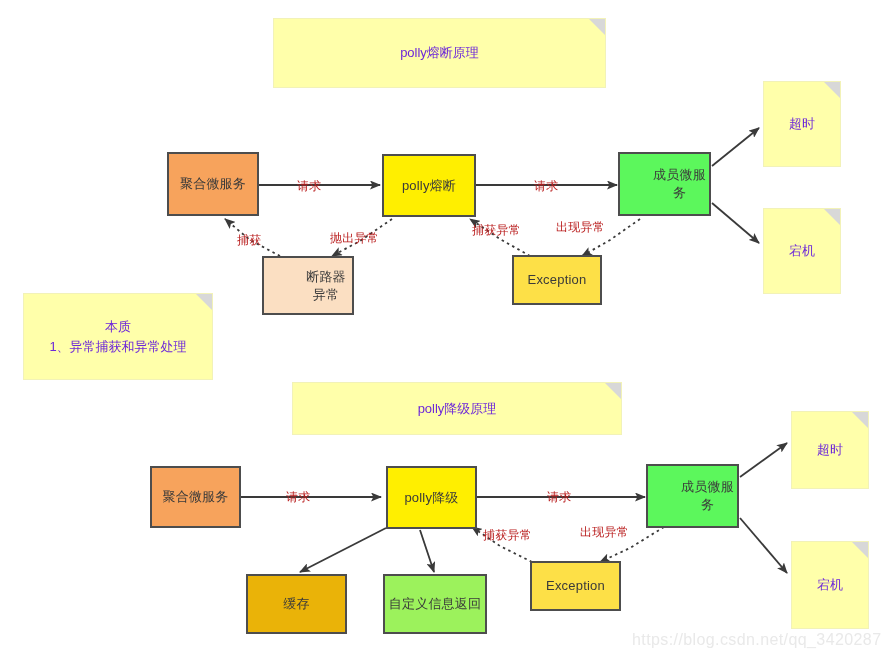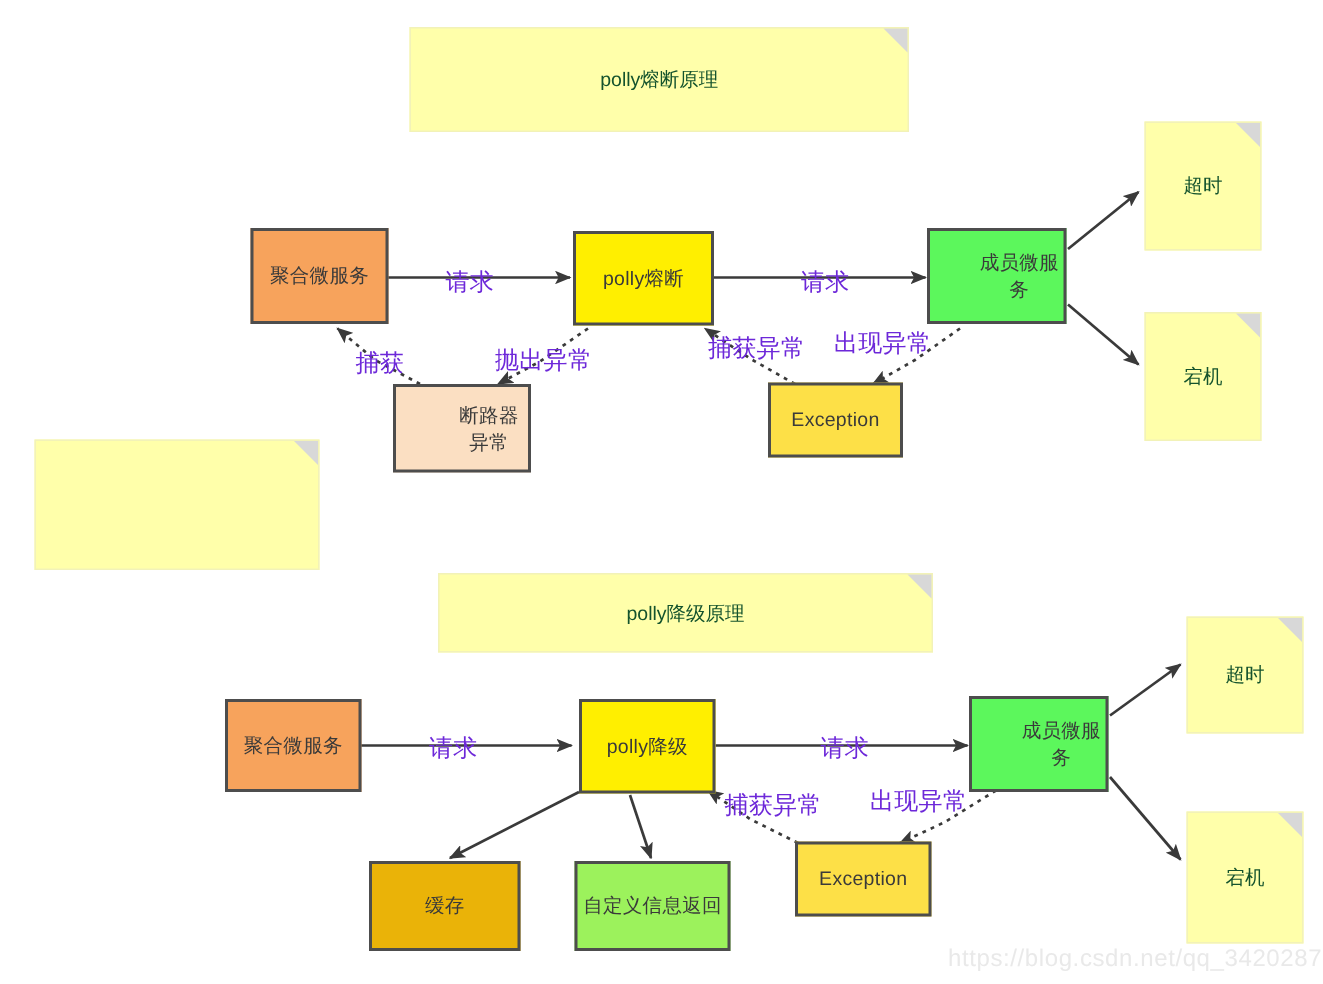--- a/index.html
+++ b/index.html
@@ -34,41 +34,41 @@
     border: 2px solid #4d4d4d;
     z-index: 3;
   }
   .note {
     position: absolute;
     box-sizing: border-box;
     display: flex;
     align-items: center;
     justify-content: center;
     text-align: center;
-    color: #14532d;
+    color: #6d28d9;
     font-size: 13px;
     line-height: 1.5;
     background: #ffffaa;
     border: 1px solid #f2f2b8;
     z-index: 2;
     white-space: pre-line;
   }
   .note .fold {
     position: absolute;
     top: 0;
     right: 0;
     width: 0;
     height: 0;
     border-left: 16px solid transparent;
     border-top: 16px solid #d8d8d8;
   }
   .edge-label {
     position: absolute;
-    font-size: 16px;
-    color: #6d28d9;
+    font-size: 12px;
+    color: #b91c1c;
     background: transparent;
     white-space: nowrap;
     z-index: 4;
     letter-spacing: 0.2px;
   }
   .watermark {
     position: absolute;
     font-size: 16px;
     color: #e9e9e9;
     letter-spacing: 0.4px;
@@ -138,20 +138,22 @@
   <span>超时</span>
   <span class="fold"></span>
 </div>
 
 <div class="note" style="left:763px; top:208px; width:78px; height:86px;">
   <span>宕机</span>
   <span class="fold"></span>
 </div>
 
 <div class="note" style="left:23px; top:293px; width:190px; height:87px;">
+  <span>本质
+1、异常捕获和异常处理</span>
   <span class="fold"></span>
 </div>
 
 <div class="node fill-orange" style="left:147px; top:152px; width:92px; height:64px;">
   <span>聚合微服务</span>
 </div>
 
 <div class="node fill-yellow" style="left:382px; top:154px; width:94px; height:63px;">
   <span>polly熔断</span>
 </div>

